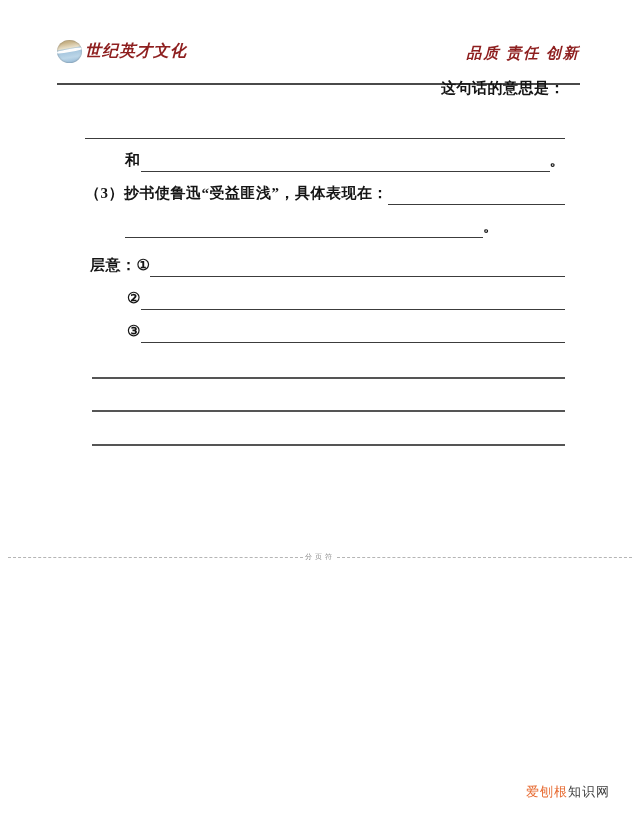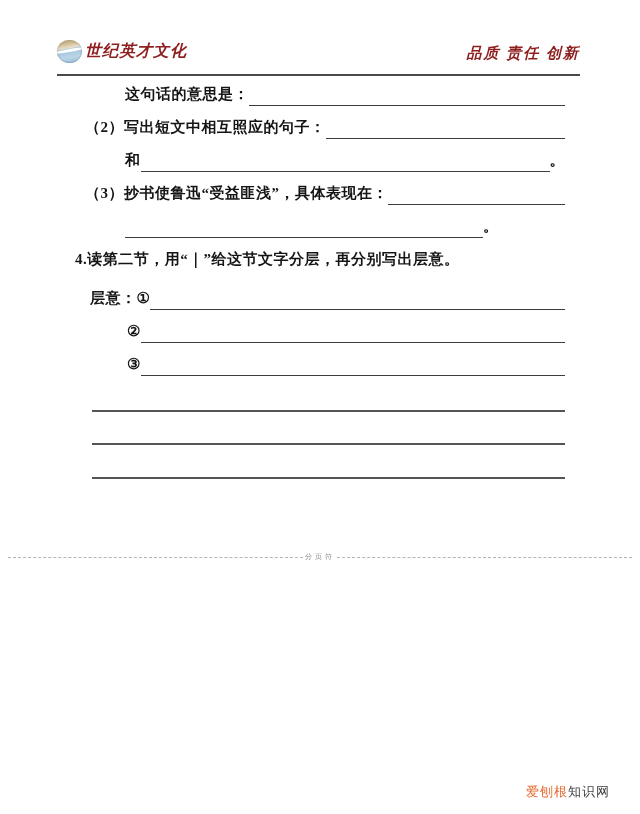--- a/index.html
+++ b/index.html
@@ -9,21 +9,21 @@
     position:relative;
     overflow:hidden;
     font-family:"Liberation Serif", serif;
   }
 
   
   .header{
     position:absolute;left:57px;right:60px;top:40px;
     display:flex;justify-content:space-between;align-items:flex-end;
     border-bottom:2px solid #4a4a4a;
-    padding-bottom:11px;
+    padding-bottom:20px;
   }
   .brand{
     display:flex;align-items:center;gap:3px;
     color:#8e1f1f;font-weight:bold;font-style:italic;
     font-size:16px;letter-spacing:1px;
   }
   .logo{
     width:25px;height:23px;border-radius:50%;
     background:linear-gradient(170deg,#c9b489 16%,#e8dfc8 36%,#9dc0da 42%,#bcd6e8 72%,#8fb4d2 100%);
     position:relative;overflow:hidden;flex:0 0 auto;
@@ -43,21 +43,21 @@
     position:absolute;left:70px;top:80px;width:495px;
     font-size:15px;font-weight:bold;color:#151515;
     letter-spacing:0.5px;
   }
   .row{display:flex;align-items:flex-end;white-space:nowrap;}
   .label{padding-bottom:4px;line-height:1.1;}
   .blank{border-bottom:1.5px solid #3c3c3c;display:inline-block;}
   .blank.grow{flex:1 1 auto;}
   .thick{border-bottom-width:2px;border-bottom-color:#555;}
 
-  .r1{height:26px;padding-left:55px;}
+  .r1{height:26px;padding-left:55px;flex-direction:column;}
   .r2{height:33px;padding-left:15px;}
   .r3{height:33px;padding-left:55px;}
   .r4{height:33px;padding-left:15px;justify-content:center;}
   .r5{height:33px;padding-left:55px;}
   .r6{height:33px;padding-left:55px;}
   .r7{height:33px;padding-left:5px;}
   .r8{height:39px;padding-left:20px;}
   .r9{height:33px;padding-left:57px;}
   .r10{height:33px;padding-left:57px;}
   .r11{height:28px;}
@@ -101,44 +101,40 @@
 </div>
 
 <div class="content">
 
   <div class="row r1">
     <span class="label">这句话的意思是：</span>
     <span class="blank grow"></span>
   </div>
 
   <div class="row r2">
-    <span class="label">（2）写出短文中相互照应的句子：</span>
     <span class="blank grow"></span>
   </div>
 
   <div class="row r3">
     <span class="label">和</span>
     <span class="blank grow"></span>
     <span class="label">。</span>
   </div>
 
   <div class="row r4">
     <span class="label">（3）抄书使鲁迅“受益匪浅”，具体表现在：</span>
     <span class="blank grow"></span>
   </div>
 
 
   <div class="row r6">
     <span class="blank blank-long"></span>
     <span class="label">。</span>
   </div>
 
-  <div class="row r7">
-    <span class="label">4.读第二节，用“｜”给这节文字分层，再分别写出层意。</span>
-  </div>
 
   <div class="row r8">
     <span class="label">层意：</span>
     <span class="circled">①</span>
     <span class="blank grow"></span>
   </div>
 
   <div class="row r9">
     <span class="circled">②</span>
     <span class="blank grow"></span>

